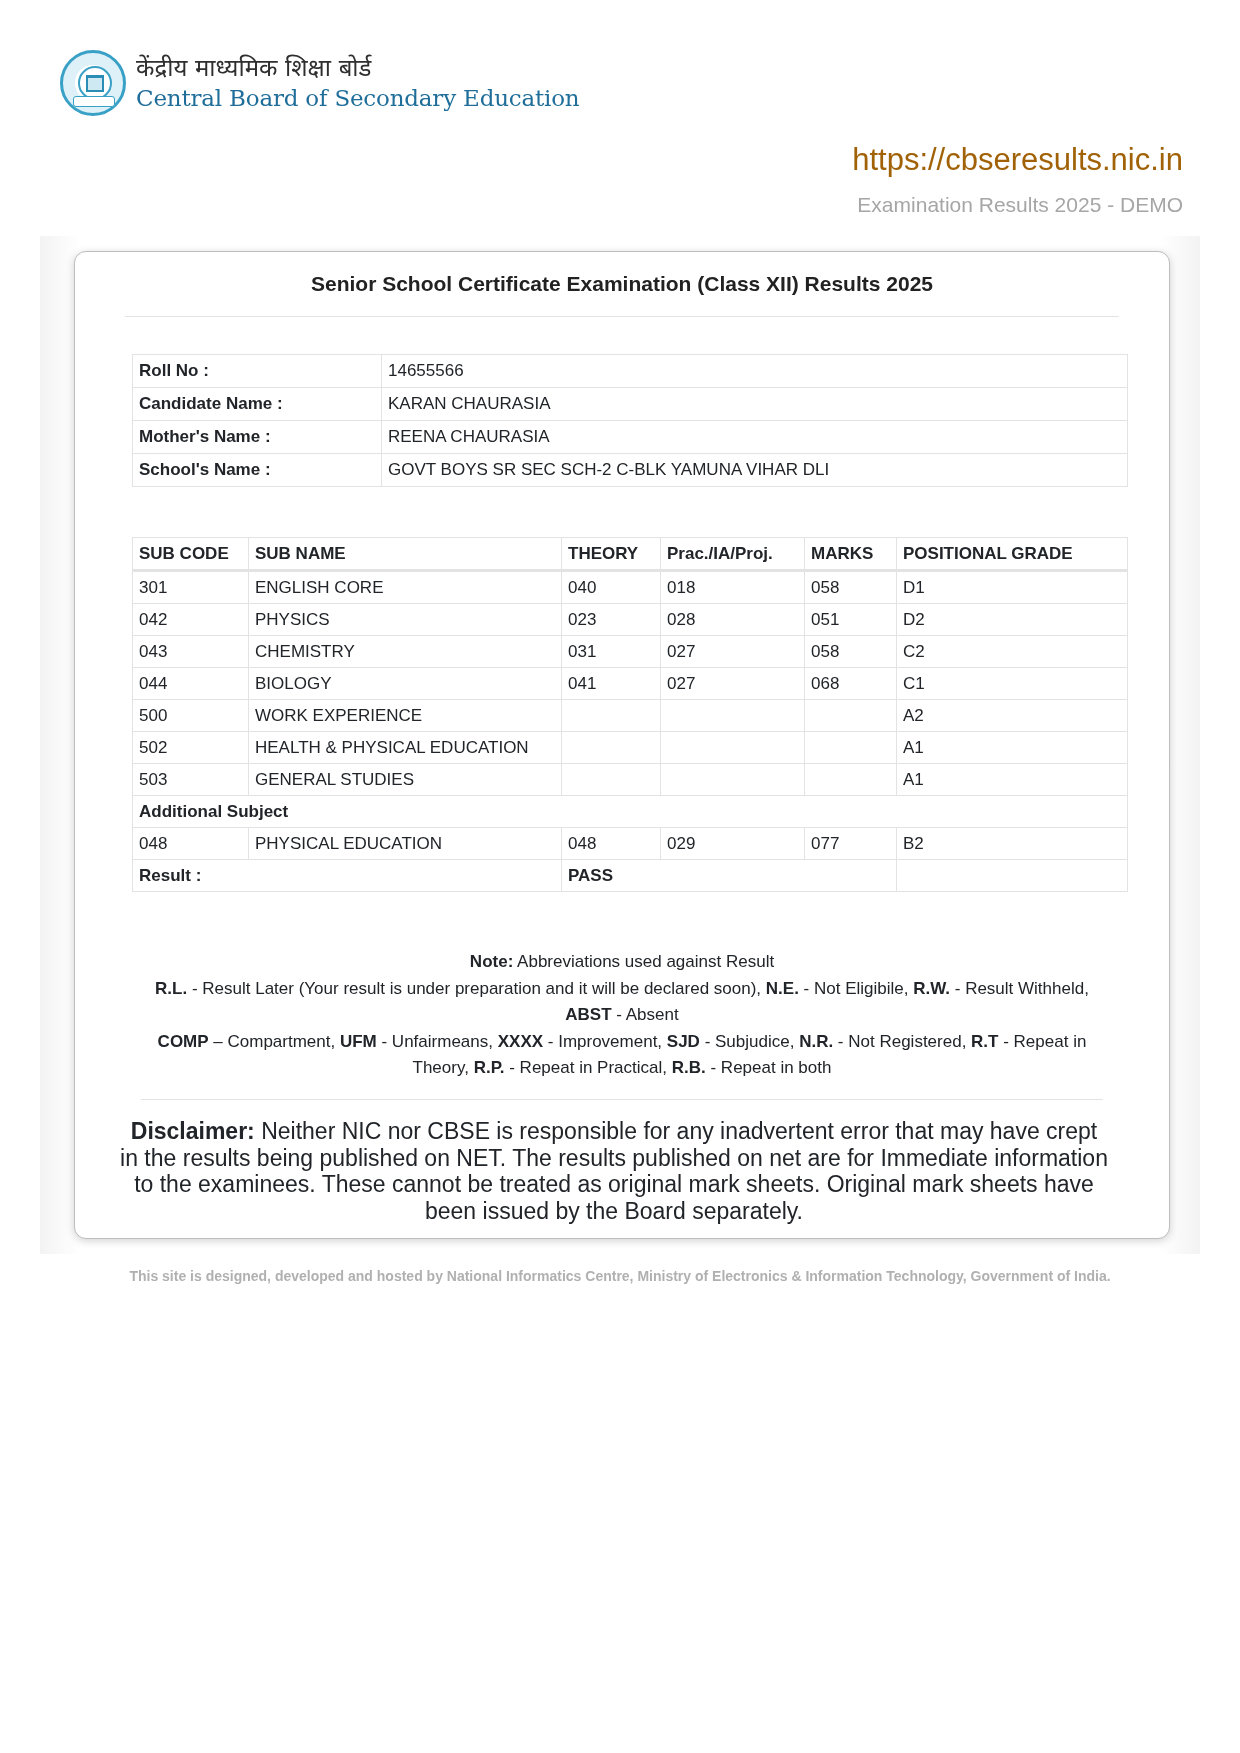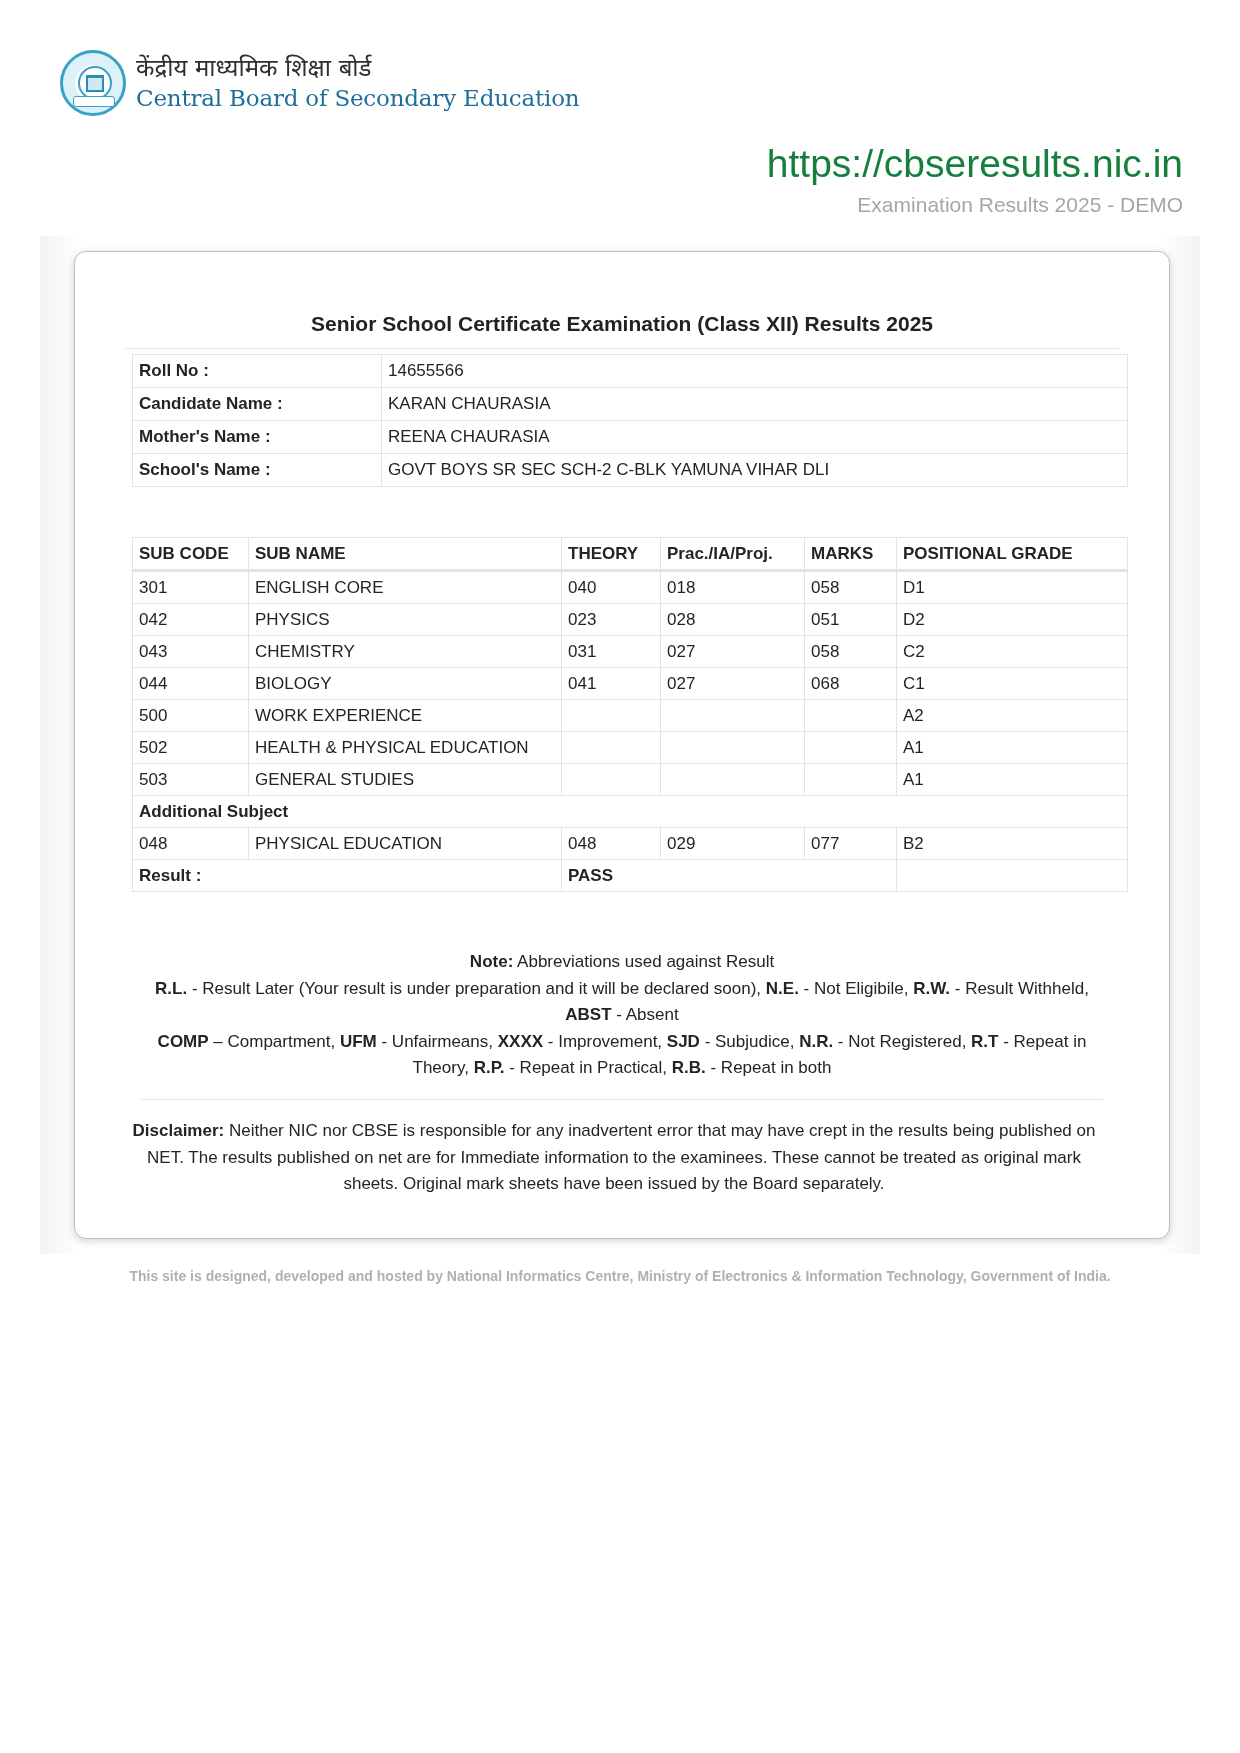--- a/index.html
+++ b/index.html
@@ -23,55 +23,54 @@
     border: 2px solid #2a8db5; border-top-width: 3px; background: #cfe9f3;
   }
   .emblem .band {
     position: absolute; left: 10px; bottom: 6px; width: 40px; height: 9px;
     border: 1.5px solid #3aa1c6; border-radius: 3px; background: #fff;
   }
   .logo-text { margin-left: 10px; }
   .logo-hindi { font-size: 24px; color: #2f2f2f; font-family: "DejaVu Sans", sans-serif; line-height: 30px; }
   .logo-eng { font-family: "DejaVu Serif", serif; font-size: 23px; color: #1f6e9a; line-height: 30px; letter-spacing: -0.2px; }
 
-  .site-url { position: absolute; right: 57px; top: 142px; font-size: 39px; color: #15803d; }
+  .site-url { position: absolute; right: 57px; top: 142px; font-size: 31px; color: #a16207; }
   .site-sub { position: absolute; right: 57px; top: 193px; font-size: 21px; color: #a6a6a6; }
 
   .shadow-zone {
     position: absolute; left: 40px; top: 236px; width: 1160px; height: 1018px;
     background: linear-gradient(to right, #f3f3f3 0, #ffffff 40px, #ffffff 1120px, #f3f3f3 1160px);
   }
   .card {
     position: absolute; left: 74px; top: 251px; width: 1094px; height: 986px;
     background: #fff; border: 1px solid #bdbdbd; border-radius: 12px;
     box-shadow: 0 2px 8px rgba(0,0,0,0.18);
   }
   .card-title {
     position: absolute; left: 50px; right: 50px; top: 20px; text-align: center;
-    font-size: 21px; font-weight: bold; color: #222; padding-bottom: 12px;
+    font-size: 21px; font-weight: bold; color: #222; padding-bottom: 20px;
     border-bottom: 1px solid #e4e4e4;
-    margin-top: 40px;
   }
   table { border-collapse: collapse; font-size: 17px; margin-left: 8px; }
   td, th { border: 1px solid #e3e3e3; padding: 0 6px; text-align: left; vertical-align: middle; }
   .info { position: absolute; left: 49px; top: 102px; width: 996px; }
   .info td { height: 32px; }
   .info td.lbl { font-weight: bold; width: 236px; }
   .marks { position: absolute; left: 49px; top: 285px; width: 996px; }
   .marks th { height: 31px; font-weight: bold; border-bottom: 3px solid #e3e3e3; }
   .marks td { height: 31px; }
   .marks td.bold { font-weight: bold; }
   .note {
     position: absolute; left: 60px; right: 60px; top: 697px; text-align: center;
     font-size: 17px; line-height: 26.5px;
   }
   .divider { position: absolute; left: 66px; right: 66px; top: 847px; border-top: 1px solid #e4e4e4; }
   .disclaimer {
     position: absolute; left: 44px; right: 60px; top: 866px; text-align: center;
-    font-size: 17px; line-height: 26.5px;
+    font-size: 23px; line-height: 26.5px;
   }
   .footer {
     position: absolute; left: 0; right: 0; top: 1268px; text-align: center;
     font-size: 14px; color: #b0b0b0; font-weight: bold;
   }
 </style>
 </head>
 <body>
 
 <div class="logo">

